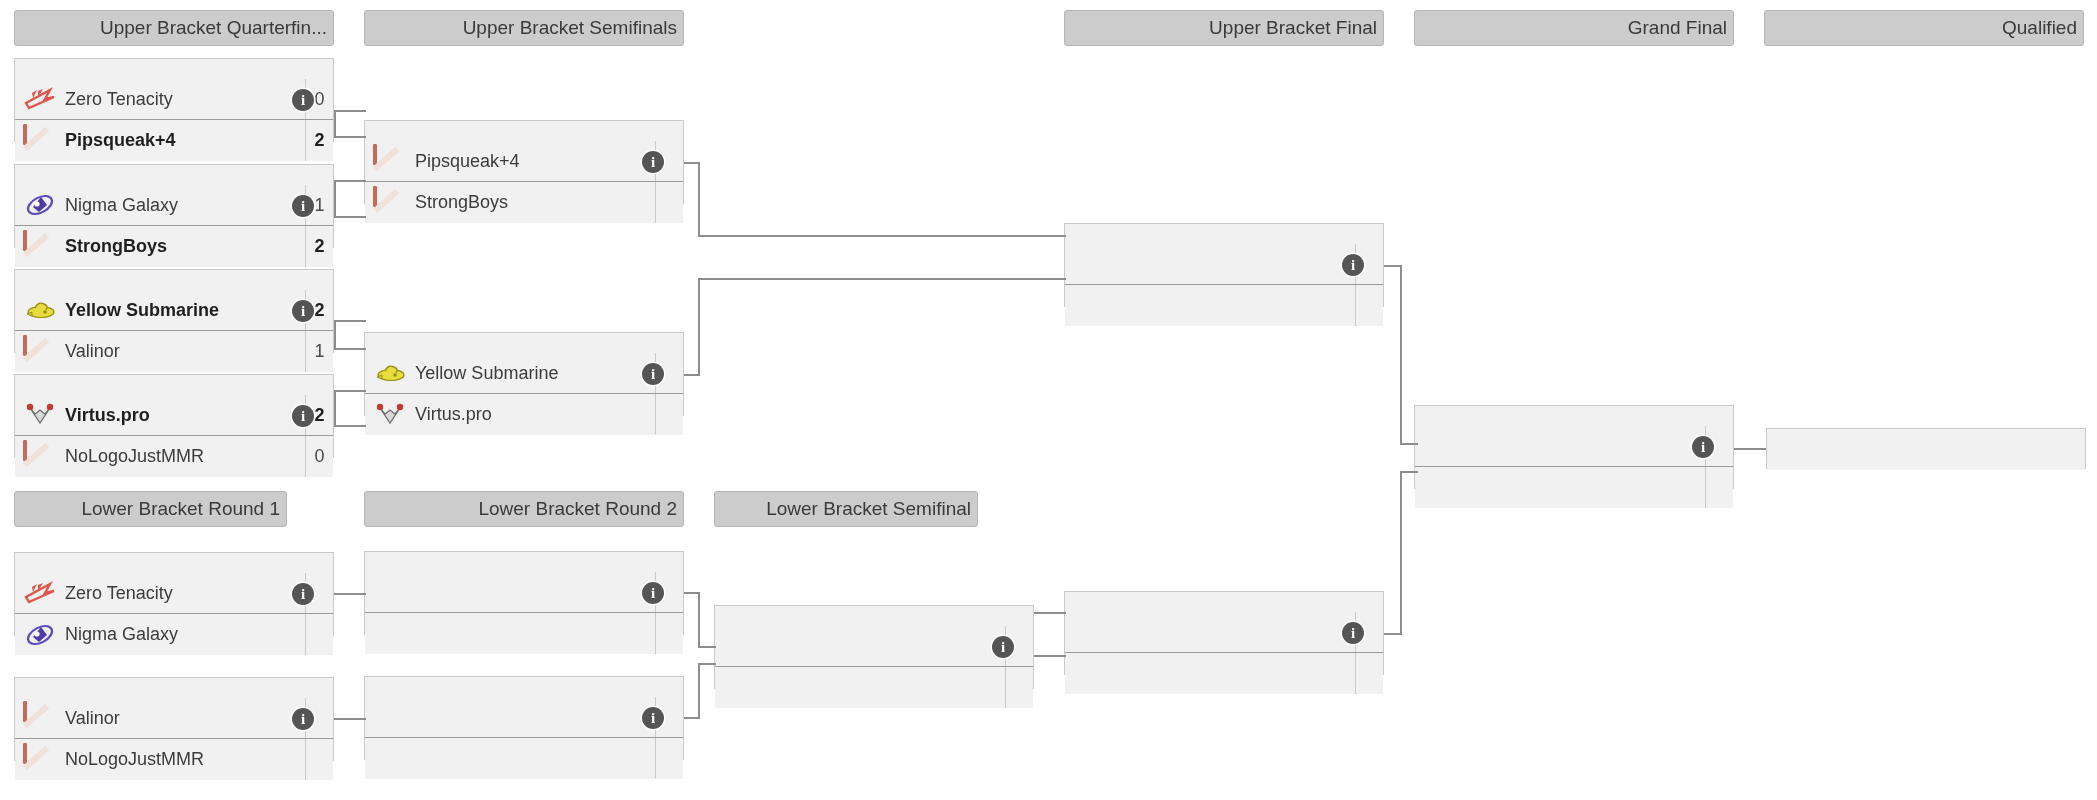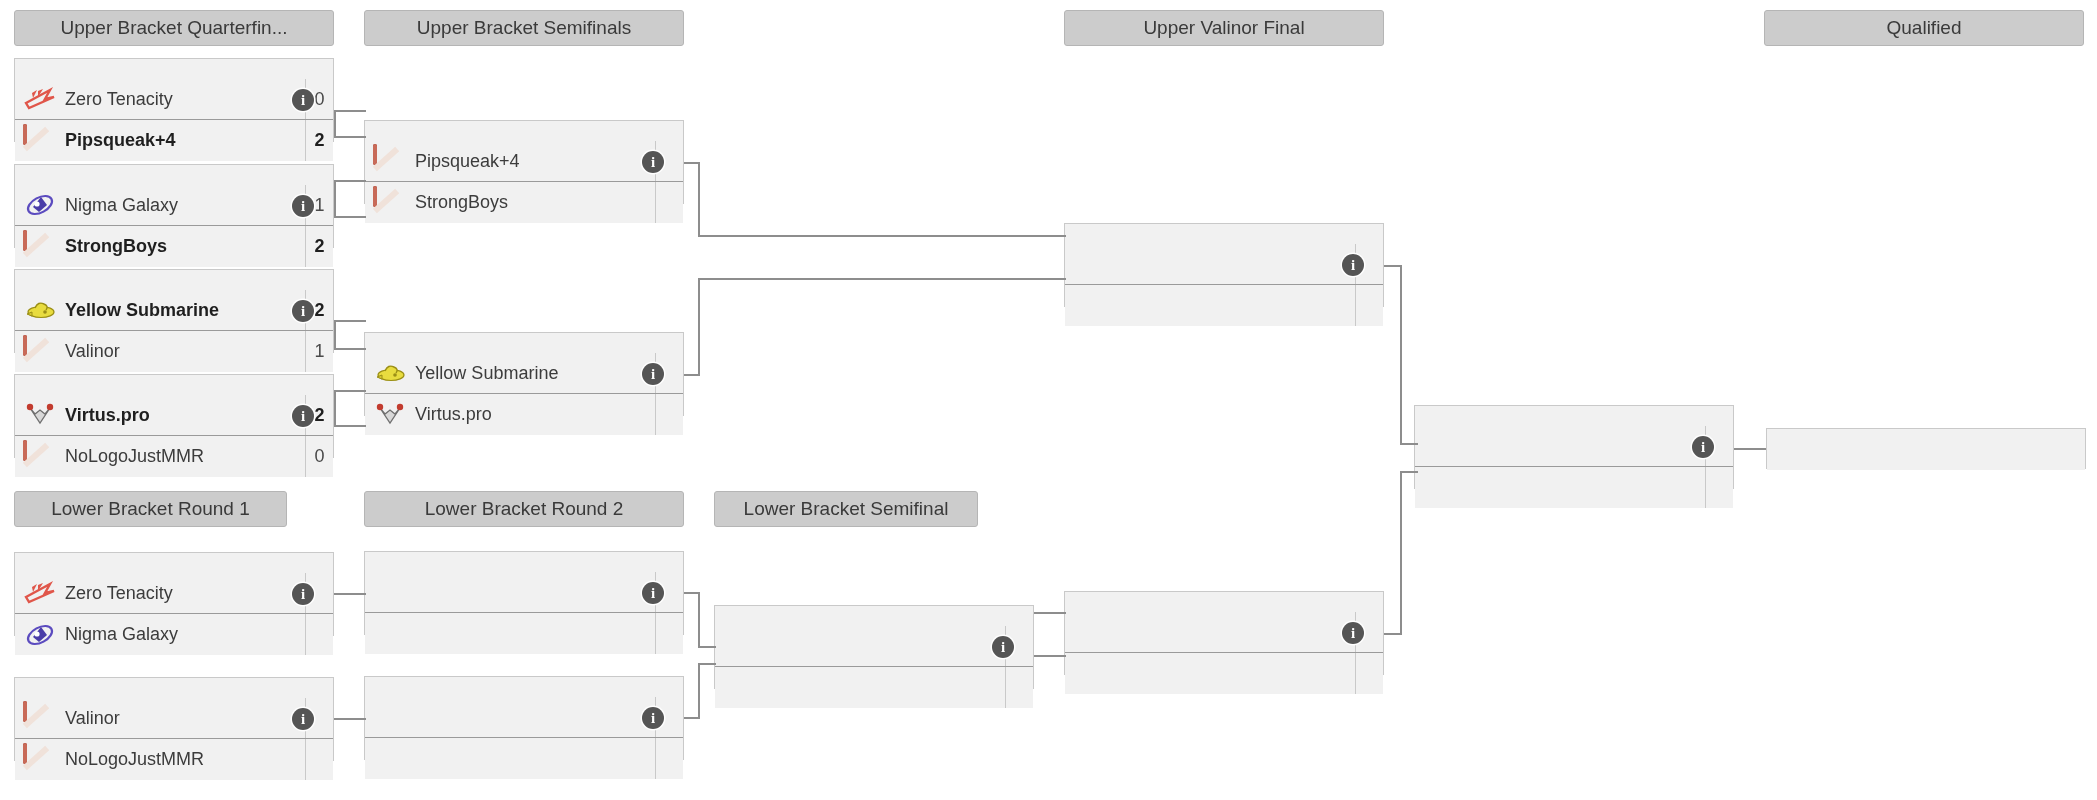--- a/index.html
+++ b/index.html
@@ -7,21 +7,21 @@
     width:2097px;height:800px;position:relative;overflow:hidden;
     font-family:"Liberation Sans","DejaVu Sans",sans-serif;
     -webkit-font-smoothing:antialiased;
   }
   #bracket{position:absolute;inset:0;}
 
   
   .round-header{
     position:absolute;height:36px;line-height:34px;
     background:#cccccc;border:1px solid #b5b5b5;border-radius:3px;
-    color:#3a3a3a;font-size:19px;text-align:center;
+    color:#3a3a3a;font-size:19px;text-align:right;
     box-sizing:border-box;white-space:nowrap;overflow:hidden;
     text-overflow:ellipsis;padding:0 6px;
   }
 
   
   .match{
     position:absolute;box-sizing:border-box;
     border:1px solid #c9c9c9;background:#f1f1f1;
   }
   .team-row{
@@ -86,22 +86,23 @@
 </style>
 </head>
 <body>
 
 <div id="bracket">
 
   <div class="round-header" style="left:14px;top:10px;width:320px;">Upper Bracket Quarterfin...</div>
 
   <div class="round-header" style="left:364px;top:10px;width:320px;">Upper Bracket Semifinals</div>
 
-  <div class="round-header" style="left:1064px;top:10px;width:320px;">Upper Valinor Final</div>
-
+  <div class="round-header" style="left:1064px;top:10px;width:320px;">Upper Bracket Final</div>
+
+  <div class="round-header" style="left:1414px;top:10px;width:320px;">Grand Final</div>
 
   <div class="round-header" style="left:1764px;top:10px;width:320px;">Qualified</div>
 
   <div class="round-header" style="left:14px;top:491px;width:273px;">Lower Bracket Round 1</div>
 
   <div class="round-header" style="left:364px;top:491px;width:320px;">Lower Bracket Round 2</div>
 
   <div class="round-header" style="left:714px;top:491px;width:264px;">Lower Bracket Semifinal</div>
 
 

